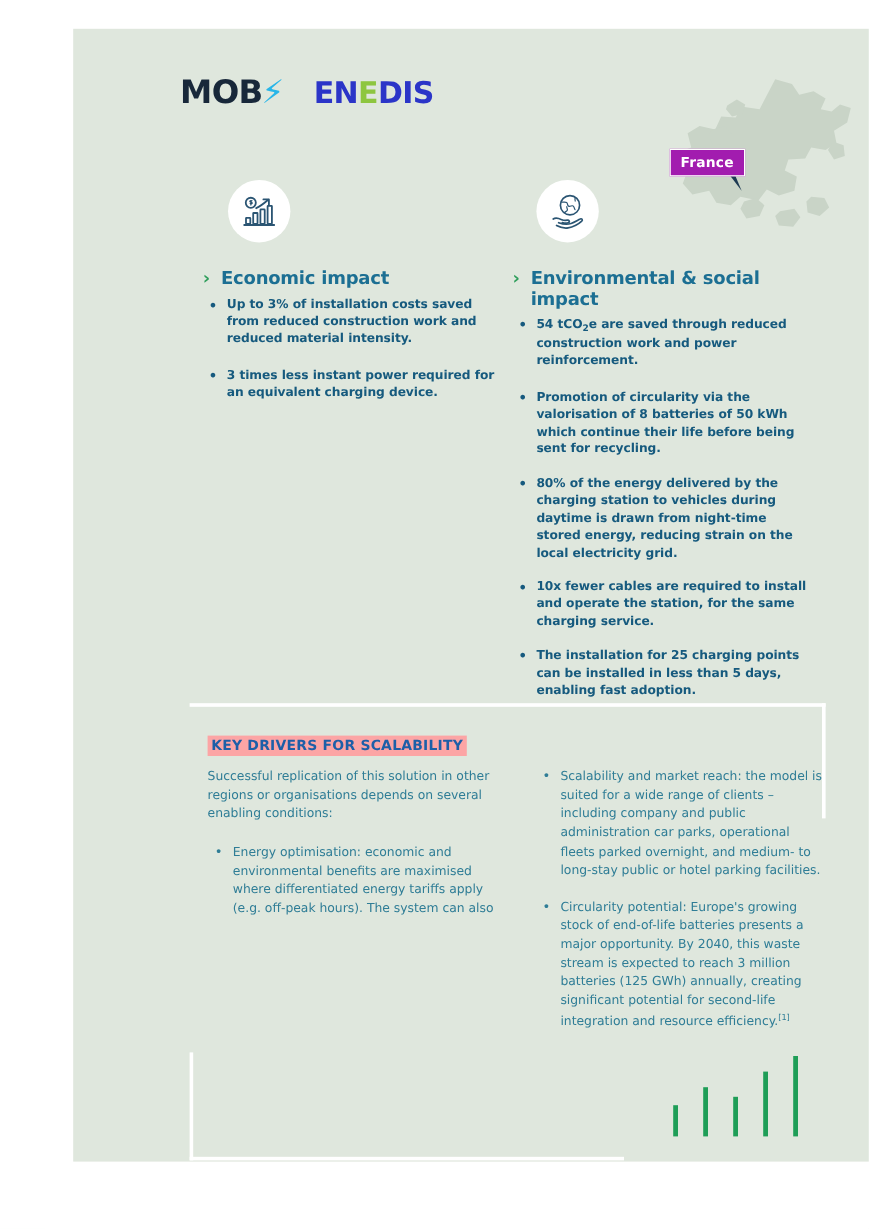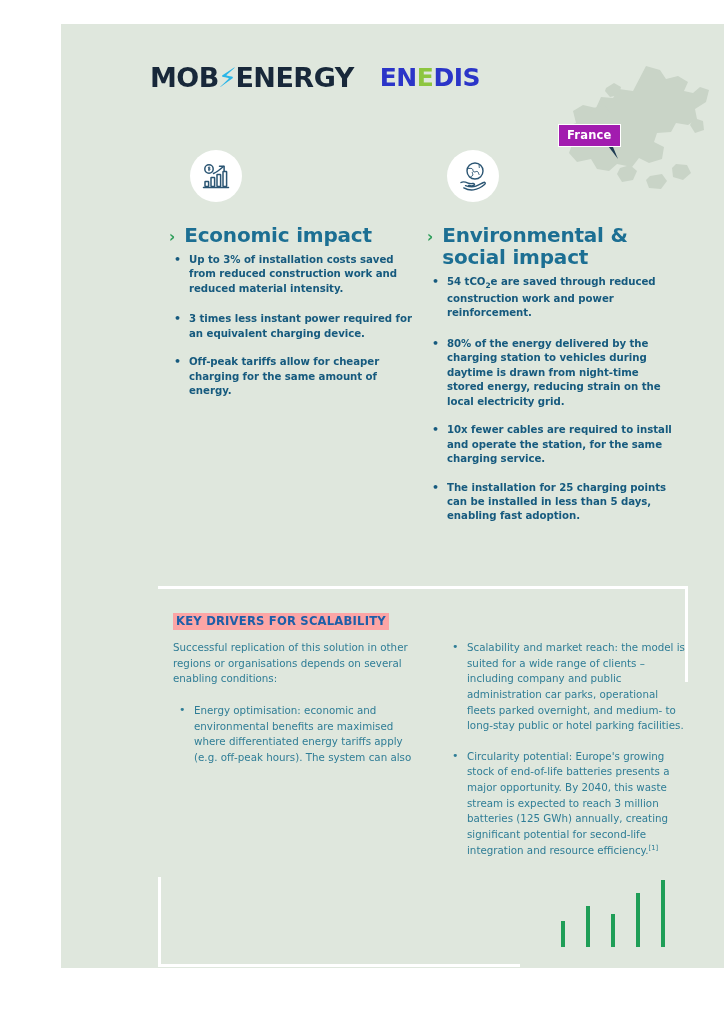--- a/index.html
+++ b/index.html
@@ -68,21 +68,21 @@
   #col-env  { left: 366px; top: 200px; width: 252px; }
 
   .col-head {
     display: flex; align-items: baseline; gap: 9px;
     margin-bottom: 7px;
   }
   .chev {
     color: #2f9e5b; font-size: 15px; font-weight: 700; line-height: 1;
   }
   .col-title {
-    color: #1c6f93; font-size: 20px; font-weight: 700;
+    color: #1c6f93; font-size: 15px; font-weight: 700;
     letter-spacing: -0.2px; line-height: 1.1;
   }
   ul.impact { list-style: none; }
   ul.impact > li {
     position: relative;
     padding-left: 20px;
     margin-bottom: 14px;
     color: #165a7e;
     font-size: 10.2px; font-weight: 700;
     line-height: 1.42;
@@ -160,21 +160,20 @@
 <body>
 
 <div id="page">
 
   <div id="panel">
 
     <div id="logo-row">
       <div class="logo-mob">
         <span>MOB</span>
           <span class="bolt">⚡</span>
-          <span>ENERGY</span>
       </div>
       <div class="logo-enedis">
         <span>EN</span>
           <span class="e2">E</span>
           <span>DIS</span>
       </div>
     </div>
 
     <div id="map-wrap">
       <svg width="160" height="150" viewBox="0 0 160 150" aria-hidden="true">
@@ -218,31 +217,31 @@
     </div>
 
     <div class="col" id="col-econ">
       <div class="col-head">
         <span class="chev">›</span>
         <span class="col-title">Economic impact</span>
       </div>
       <ul class="impact">
         <li>Up to 3% of installation costs saved from reduced construction work and reduced material intensity.</li>
         <li>3 times less instant power required for an equivalent charging device.</li>
-        <li>Off-peak tariffs allow for cheaper charging for the same amount of energy.</li>
       </ul>
     </div>
 
     <div class="col" id="col-env">
       <div class="col-head">
         <span class="chev">›</span>
         <span class="col-title">Environmental &amp; social impact</span>
       </div>
       <ul class="impact">
         <li>54 tCO<sub>2</sub>e are saved through reduced construction work and power reinforcement.</li>
+        <li>Promotion of circularity via the valorisation of 8 batteries of 50 kWh which continue their life before being sent for recycling.</li>
         <li>80% of the energy delivered by the charging station to vehicles during daytime is drawn from night-time stored energy, reducing strain on the local electricity grid.</li>
         <li>10x fewer cables are required to install and operate the station, for the same charging service.</li>
         <li>The installation for 25 charging points can be installed in less than 5 days, enabling fast adoption.</li>
       </ul>
     </div>
 
     <div id="kd-top-line"></div>
     <div id="kd-right-line"></div>
     <div id="kd-left-line"></div>
     <div id="kd-bottom-line"></div>

